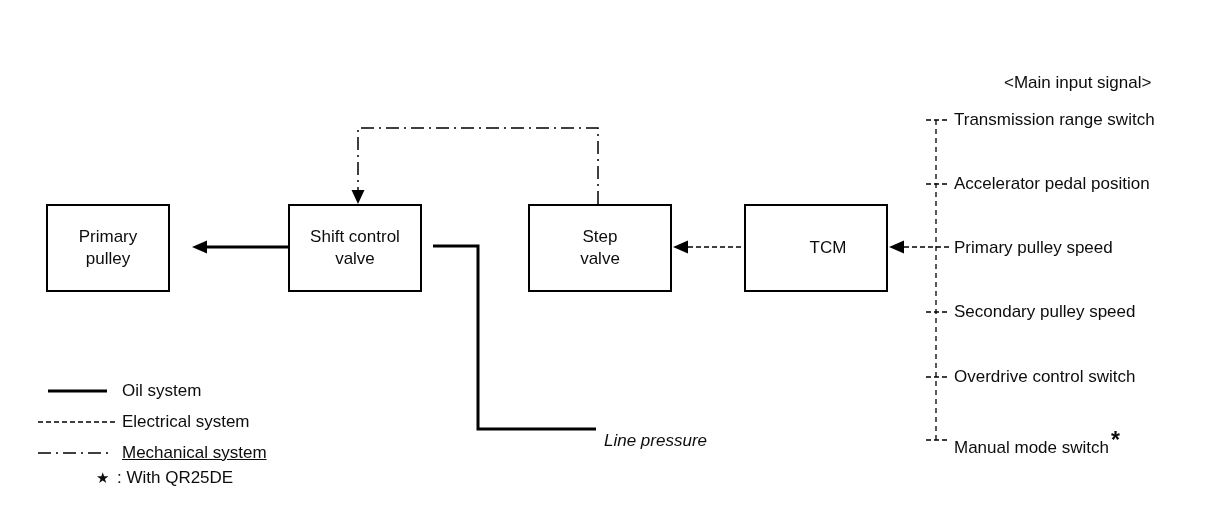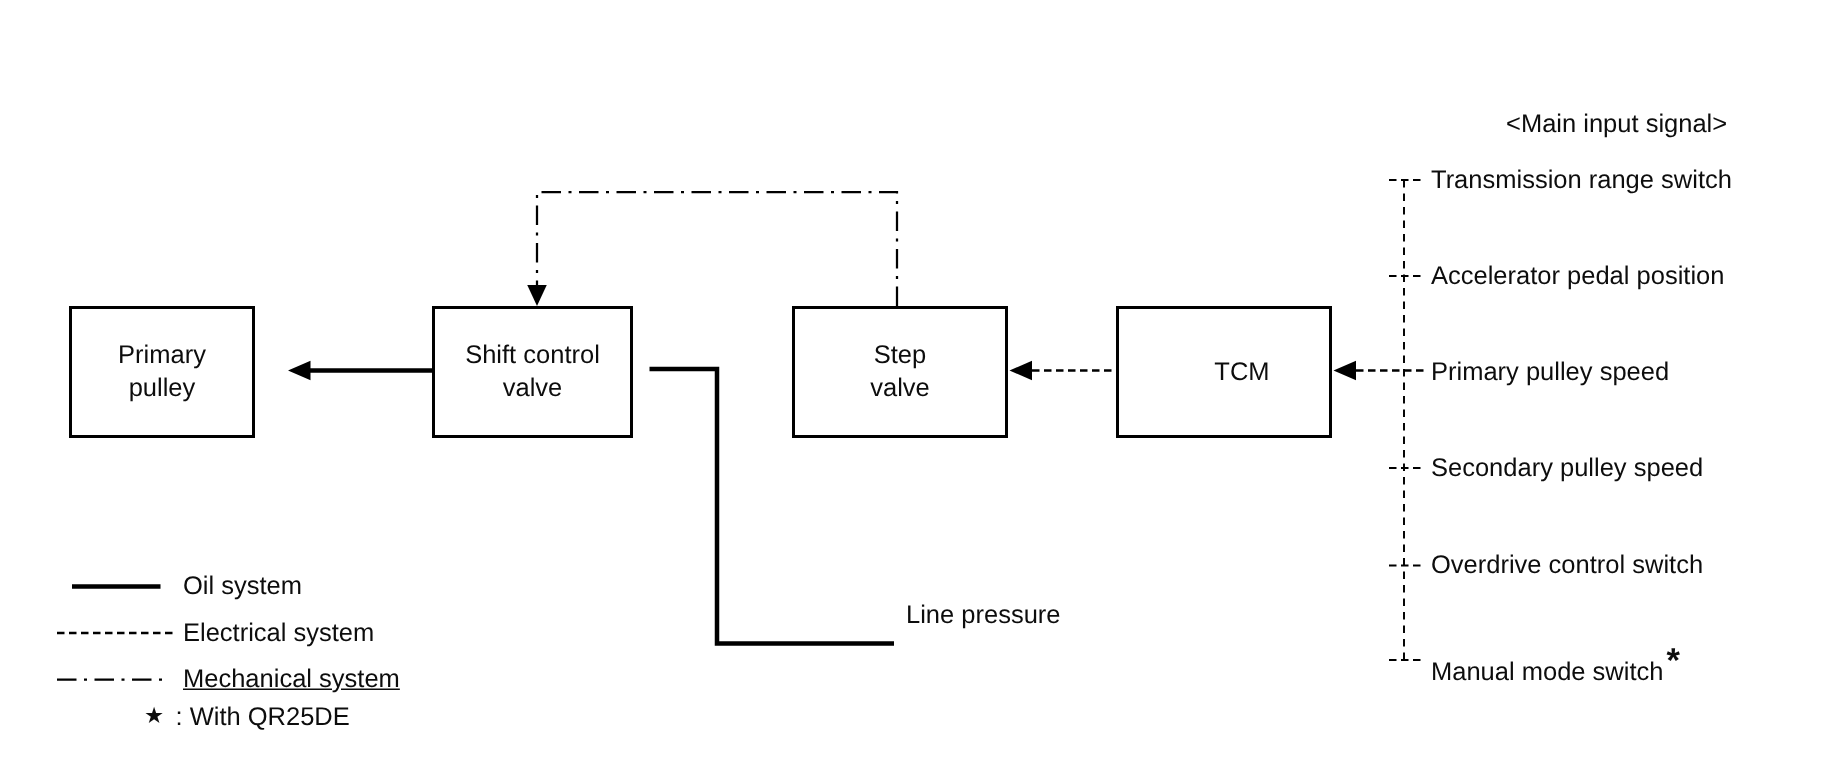--- a/index.html
+++ b/index.html
@@ -50,21 +50,21 @@
   #sig-2 { top: 237px; }
   #sig-3 { top: 301px; }
   #sig-4 { top: 366px; }
   #sig-5 { top: 429px; }
   .sup-star {
     font-size: 23px;
     font-weight: bold;
     vertical-align: 5px;
     margin-left: 2px;
   }
-  #line-pressure-label { left: 604px; top: 399px; }
+  #line-pressure-label { left: 604px; top: 430px; font-style: italic; }
 
   .legend-label { left: 122px; }
   #legend-oil-label  { top: 380px; }
   #legend-elec-label { top: 411px; }
   #legend-mech-label { top: 442px; text-decoration: underline; }
   #legend-note-symbol { left: 96px; top: 467px; font-size: 15px; }
   #legend-note-text   { left: 117px; top: 467px; }
 </style>
 </head>
 <body>

